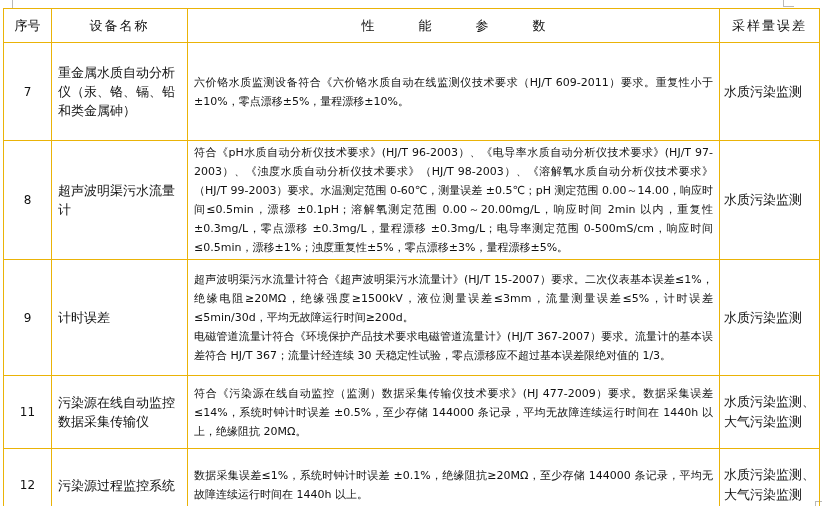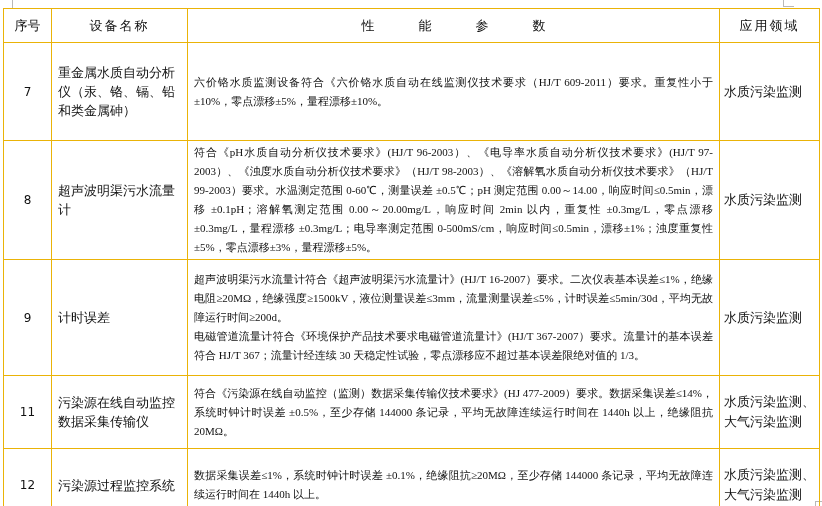--- a/index.html
+++ b/index.html
@@ -14,21 +14,21 @@
   table.spec td, table.spec th { border: 1px solid #eab308; padding: 0; vertical-align: middle; }
   table.spec th { font-weight: normal; font-size: 13px; height: 33px; text-align: center; }
   .col-no { width: 48px; }
   .col-name { width: 136px; }
   .col-params { width: 532px; }
   .col-field { width: 100px; }
   td.no { text-align: center; font-size: 12px; }
   td.name { padding: 0 6px !important; font-size: 13px; line-height: 19px; margin-left: 6px; }
   td.params { padding: 2px 6px !important; font-size: 11px; line-height: 19px; text-align: justify; }
   td.field { padding: 16px 4px !important; font-size: 13px; line-height: 20px; }
-  .p-line { display: block; font-family: Liberation Serif, serif; }
+  .p-line { display: block; }
   th .spaced { letter-spacing: 2px; }
   th .wide { word-spacing: 0; text-align: center; }
   th .wide span { display: inline-block; margin: 0 22px; }
 </style>
 </head>
 <body>
 
 <div class="corner-mark corner-tl"></div>
 <div class="corner-mark corner-tr"></div>
 <div class="corner-mark corner-br"></div>
@@ -38,21 +38,21 @@
     <col class="col-no">
       <col class="col-name">
       <col class="col-params">
       <col class="col-field">
   </colgroup>
   <thead>
     <tr>
       <th><span>序号</span></th>
       <th><span class="spaced">设备名称</span></th>
       <th><span class="wide"><span>性</span><span>能</span><span>参</span><span>数</span></span></th>
-      <th><span class="spaced">应用领域</span></th>
+      <th><span class="spaced">采样量误差</span></th>
     </tr>
   </thead>
   <tbody>
     <tr style="height:98px">
       <td class="no">7</td>
       <td class="name">重金属水质自动分析仪（汞、铬、镉、铅和类金属砷）</td>
       <td class="params">
           <span class="p-line">六价铬水质监测设备符合《六价铬水质自动在线监测仪技术要求（HJ/T 609-2011）要求。重复性小于±10%，零点漂移±5%，量程漂移±10%。</span>
         </td>
       <td class="field">水质污染监测</td>
@@ -62,21 +62,21 @@
       <td class="name">超声波明渠污水流量计</td>
       <td class="params">
           <span class="p-line">符合《pH水质自动分析仪技术要求》(HJ/T 96-2003）、《电导率水质自动分析仪技术要求》(HJ/T 97-2003）、《浊度水质自动分析仪技术要求》（HJ/T 98-2003）、《溶解氧水质自动分析仪技术要求》（HJ/T 99-2003）要求。水温测定范围 0-60℃，测量误差 ±0.5℃；pH 测定范围 0.00～14.00，响应时间≤0.5min，漂移 ±0.1pH；溶解氧测定范围 0.00～20.00mg/L，响应时间 2min 以内，重复性 ±0.3mg/L，零点漂移 ±0.3mg/L，量程漂移 ±0.3mg/L；电导率测定范围 0-500mS/cm，响应时间≤0.5min，漂移±1%；浊度重复性±5%，零点漂移±3%，量程漂移±5%。</span>
         </td>
       <td class="field">水质污染监测</td>
     </tr>
     <tr style="height:116px">
       <td class="no">9</td>
       <td class="name">计时误差</td>
       <td class="params">
-        <span class="p-line">超声波明渠污水流量计符合《超声波明渠污水流量计》(HJ/T 16-2007）要求。二次仪表基本误差≤1%，绝缘电阻≥20MΩ，绝缘强度≥1500kV，液位测量误差≤3mm，流量测量误差≤5%，计时误差≤5min/30d，平均无故障运行时间≥200d。</span>
+        <span class="p-line">超声波明渠污水流量计符合《超声波明渠污水流量计》(HJ/T 15-2007）要求。二次仪表基本误差≤1%，绝缘电阻≥20MΩ，绝缘强度≥1500kV，液位测量误差≤3mm，流量测量误差≤5%，计时误差≤5min/30d，平均无故障运行时间≥200d。</span>
         <span class="p-line">电磁管道流量计符合《环境保护产品技术要求电磁管道流量计》(HJ/T 367-2007）要求。流量计的基本误差符合 HJ/T 367；流量计经连续 30 天稳定性试验，零点漂移应不超过基本误差限绝对值的 1/3。</span>
       </td>
       <td class="field">水质污染监测</td>
     </tr>
     <tr style="height:61px">
       <td class="no">11</td>
       <td class="name">污染源在线自动监控数据采集传输仪</td>
       <td class="params">
           <span class="p-line">符合《污染源在线自动监控（监测）数据采集传输仪技术要求》(HJ 477-2009）要求。数据采集误差≤14%，系统时钟计时误差 ±0.5%，至少存储 144000 条记录，平均无故障连续运行时间在 1440h 以上，绝缘阻抗 20MΩ。</span>
         </td>

